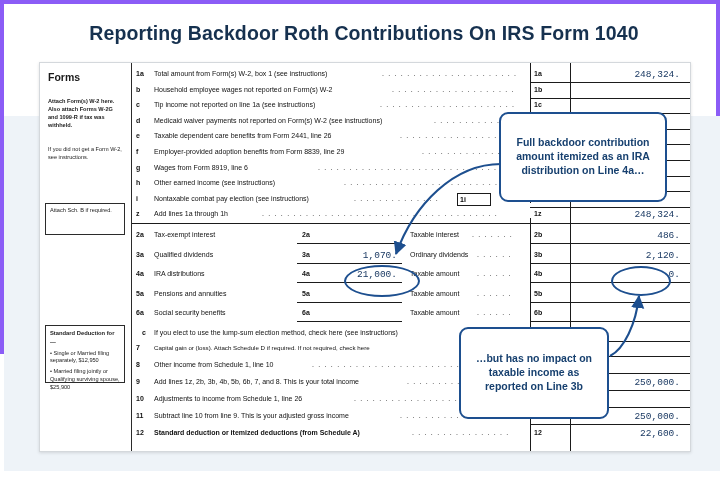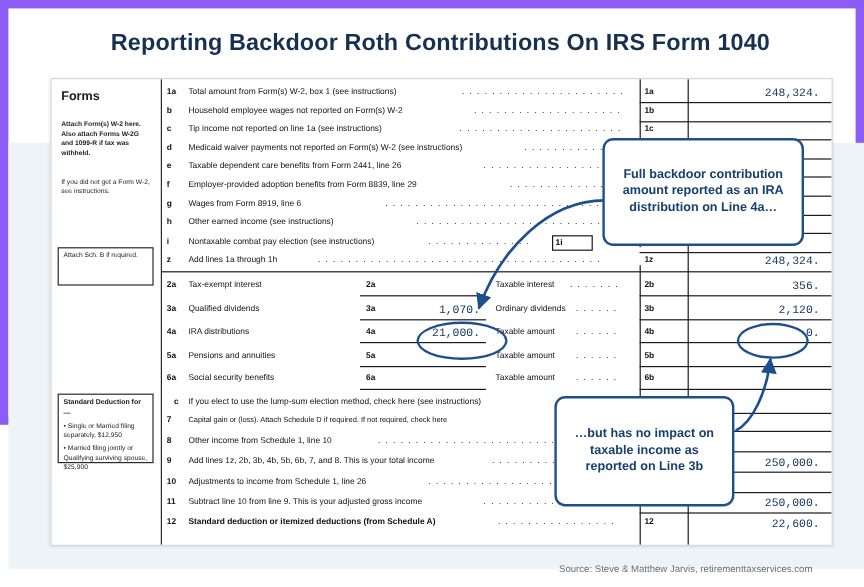--- a/index.html
+++ b/index.html
@@ -12,21 +12,21 @@
     background: #ffffff;
     font-family: "Liberation Sans", sans-serif;
     overflow: hidden;
     position: relative;
   }
   .page {
     position: relative;
     width: 720px;
     height: 354px;
     box-sizing: border-box;
-    border: 7px solid #8b5cf6;
+    border: 4px solid #8b5cf6;
     background: #ffffff;
   }
   .band {
     position: absolute;
     left: 0;
     top: 112px;
     width: 720px;
     height: 355px;
     background: #eef3f8;
   }
@@ -343,21 +343,21 @@
       <div class="hline" style="top:160px;"></div>
 
       <div class="row" style="top:165px;">
         <div class="ln">2a</div>
         <div class="txt">Tax-exempt interest</div>
         <div class="boxlbl" style="left:170px;">2a</div>
         <div class="amt" style="left:190px; width:75px;"></div>
         <div class="midtxt" style="left:278px;">Taxable interest</div>
         <div class="dots" style="left:340px; width:55px;">. . . . . . .</div>
         <div class="boxlbl" style="left:402px;">2b</div>
-        <div class="amt" style="left:448px; width:100px;">356.</div>
+        <div class="amt" style="left:448px; width:100px;">486.</div>
         <div class="underline" style="left:165px; top:15px; width:105px;"></div>
         <div class="underline" style="left:398px; top:15px; width:160px;"></div>
       </div>
 
       <div class="row" style="top:184.5px;">
         <div class="ln">3a</div>
         <div class="txt">Qualified dividends</div>
         <div class="boxlbl" style="left:170px;">3a</div>
         <div class="amt" style="left:190px; width:75px;">1,070.</div>
         <div class="midtxt" style="left:278px;">Ordinary dividends</div>
@@ -474,17 +474,16 @@
   <svg class="arrowsvg" viewBox="0 0 720 489">
     <defs>
       <marker id="ah" markerWidth="7" markerHeight="7" refX="5.5" refY="3" orient="auto">
         <path d="M0,0 L6,3 L0,6 z" fill="#1d4f8f"></path>
       </marker>
     </defs>
     <path d="M497,160 C450,160 410,200 392,250" stroke="#1d4f8f" stroke-width="2.2" fill="none" marker-end="url(#ah)"></path>
     <path d="M606,352 C620,345 632,320 635,292" stroke="#1d4f8f" stroke-width="2.2" fill="none" marker-end="url(#ah)"></path>
   </svg>
 
-  <div class="callout" id="callout-top">Full backdoor contribution amount reported as an IRA distribution on Line 4a…</div>
+  <div class="callout" id="callout-top">Full backdoor contribution amount itemized as an IRA distribution on Line 4a…</div>
   <div class="callout" id="callout-bottom">…but has no impact on taxable income as reported on Line 3b</div>
 
-  <div class="source">Source: Steve &amp; Matthew Jarvis, retirementtaxservices.com</div>
 </div>
 
 </body></html>

